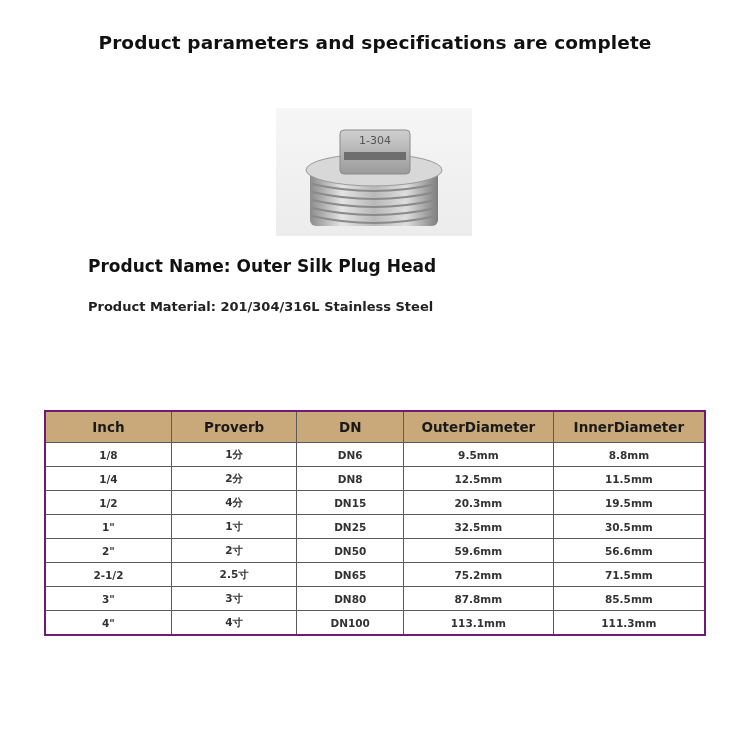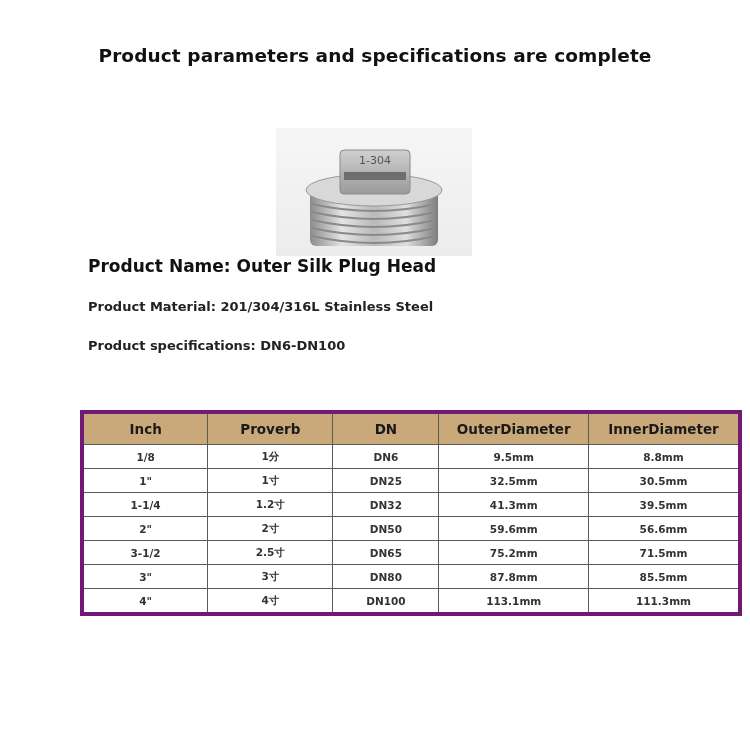--- a/index.html
+++ b/index.html
@@ -1,26 +1,26 @@
 <!DOCTYPE html>
 <html><head>
 <meta charset="utf-8">
 <style>
   html,body{margin:0;padding:0;background:#ffffff;}
   body{width:750px;height:750px;position:relative;overflow:hidden;font-family:"DejaVu Sans","Liberation Sans",sans-serif;color:#1a1a1a;}
-  .headline{position:absolute;left:0;top:45px;width:750px;text-align:center;font-size:18.5px;font-weight:bold;letter-spacing:0.1px;color:#111;}
-  .product-image{position:absolute;left:276px;top:128px;width:196px;height:128px;background:linear-gradient(#f6f6f6,#ececec);}
+  .headline{position:absolute;left:0;top:32px;width:750px;text-align:center;font-size:18.5px;font-weight:bold;letter-spacing:0.1px;color:#111;}
+  .product-image{position:absolute;left:276px;top:108px;width:196px;height:128px;background:linear-gradient(#f6f6f6,#ececec);}
   .plug{position:absolute;left:0;top:0;width:196px;height:128px;}
   .info{position:absolute;left:88px;top:256px;}
   .info .name{font-size:17px;font-weight:bold;margin-bottom:6px;color:#111;}
   .info .line{font-size:13px;font-weight:bold;margin-bottom:5px;line-height:16px;color:#222;margin-top:23px;}
   table.spec{position:absolute;left:44px;top:410px;width:662px;border-collapse:collapse;}
   table.spec th{background:#c9a97a;font-size:13.5px;font-weight:bold;color:#1a1a1a;height:30px;border:1px solid #5a5a5a;padding:0;}
   table.spec td{font-size:10.5px;font-weight:bold;color:#333;text-align:center;height:23px;border:1px solid #5a5a5a;padding:0;background:#fff;}
-  table.spec{border:4px solid #701a75;margin-left:36px;}
+  table.spec{border:2px solid #701a75;}
 </style>
 </head>
 <body>
 
 <div class="headline">Product parameters and specifications are complete</div>
 
 <div class="product-image">
   <svg class="plug" viewBox="0 0 196 128">
     <defs>
       <linearGradient id="metal" x1="0" x2="1" y1="0" y2="0">
@@ -46,21 +46,20 @@
     <ellipse cx="98" cy="62" rx="68" ry="16" fill="#d8d8d8" stroke="#9a9a9a"></ellipse>
     <rect x="64" y="22" width="70" height="44" rx="4" fill="url(#sq)" stroke="#8a8a8a"></rect>
     <rect x="68" y="44" width="62" height="8" fill="#6e6e6e"></rect>
     <text x="99" y="36" font-family="DejaVu Sans, sans-serif" font-size="11" fill="#555" text-anchor="middle">1-304</text>
   </svg>
 </div>
 
 <div class="info">
   <div class="name">Product Name: Outer Silk Plug Head</div>
   <div class="line">Product Material: 201/304/316L Stainless Steel</div>
-  <div class="line">Product specifications: DN6-DN100</div>
 </div>
 
 <table class="spec">
   <colgroup>
     <col style="width:127px">
       <col style="width:126px">
       <col style="width:107px">
       <col style="width:150px">
       <col style="width:152px">
   </colgroup>
@@ -75,42 +74,49 @@
   </thead>
   <tbody>
     <tr>
         <td>1/8</td>
         <td>1分</td>
         <td>DN6</td>
         <td>9.5mm</td>
         <td>8.8mm</td>
       </tr>
     <tr>
+        <td>1/4</td>
+        <td>2分</td>
+        <td>DN8</td>
+        <td>12.5mm</td>
+        <td>11.5mm</td>
+      </tr>
+    <tr>
+        <td>1/2</td>
+        <td>4分</td>
+        <td>DN15</td>
+        <td>20.3mm</td>
+        <td>19.5mm</td>
+      </tr>
+    <tr>
         <td>1"</td>
         <td>1寸</td>
         <td>DN25</td>
         <td>32.5mm</td>
         <td>30.5mm</td>
-      </tr>
-    <tr>
-        <td>1-1/4</td>
-        <td>1.2寸</td>
-        <td>DN32</td>
-        <td>41.3mm</td>
-        <td>39.5mm</td>
       </tr>
     <tr>
         <td>2"</td>
         <td>2寸</td>
         <td>DN50</td>
         <td>59.6mm</td>
         <td>56.6mm</td>
       </tr>
     <tr>
-        <td>3-1/2</td>
+        <td>2-1/2</td>
         <td>2.5寸</td>
         <td>DN65</td>
         <td>75.2mm</td>
         <td>71.5mm</td>
       </tr>
     <tr>
         <td>3"</td>
         <td>3寸</td>
         <td>DN80</td>
         <td>87.8mm</td>

